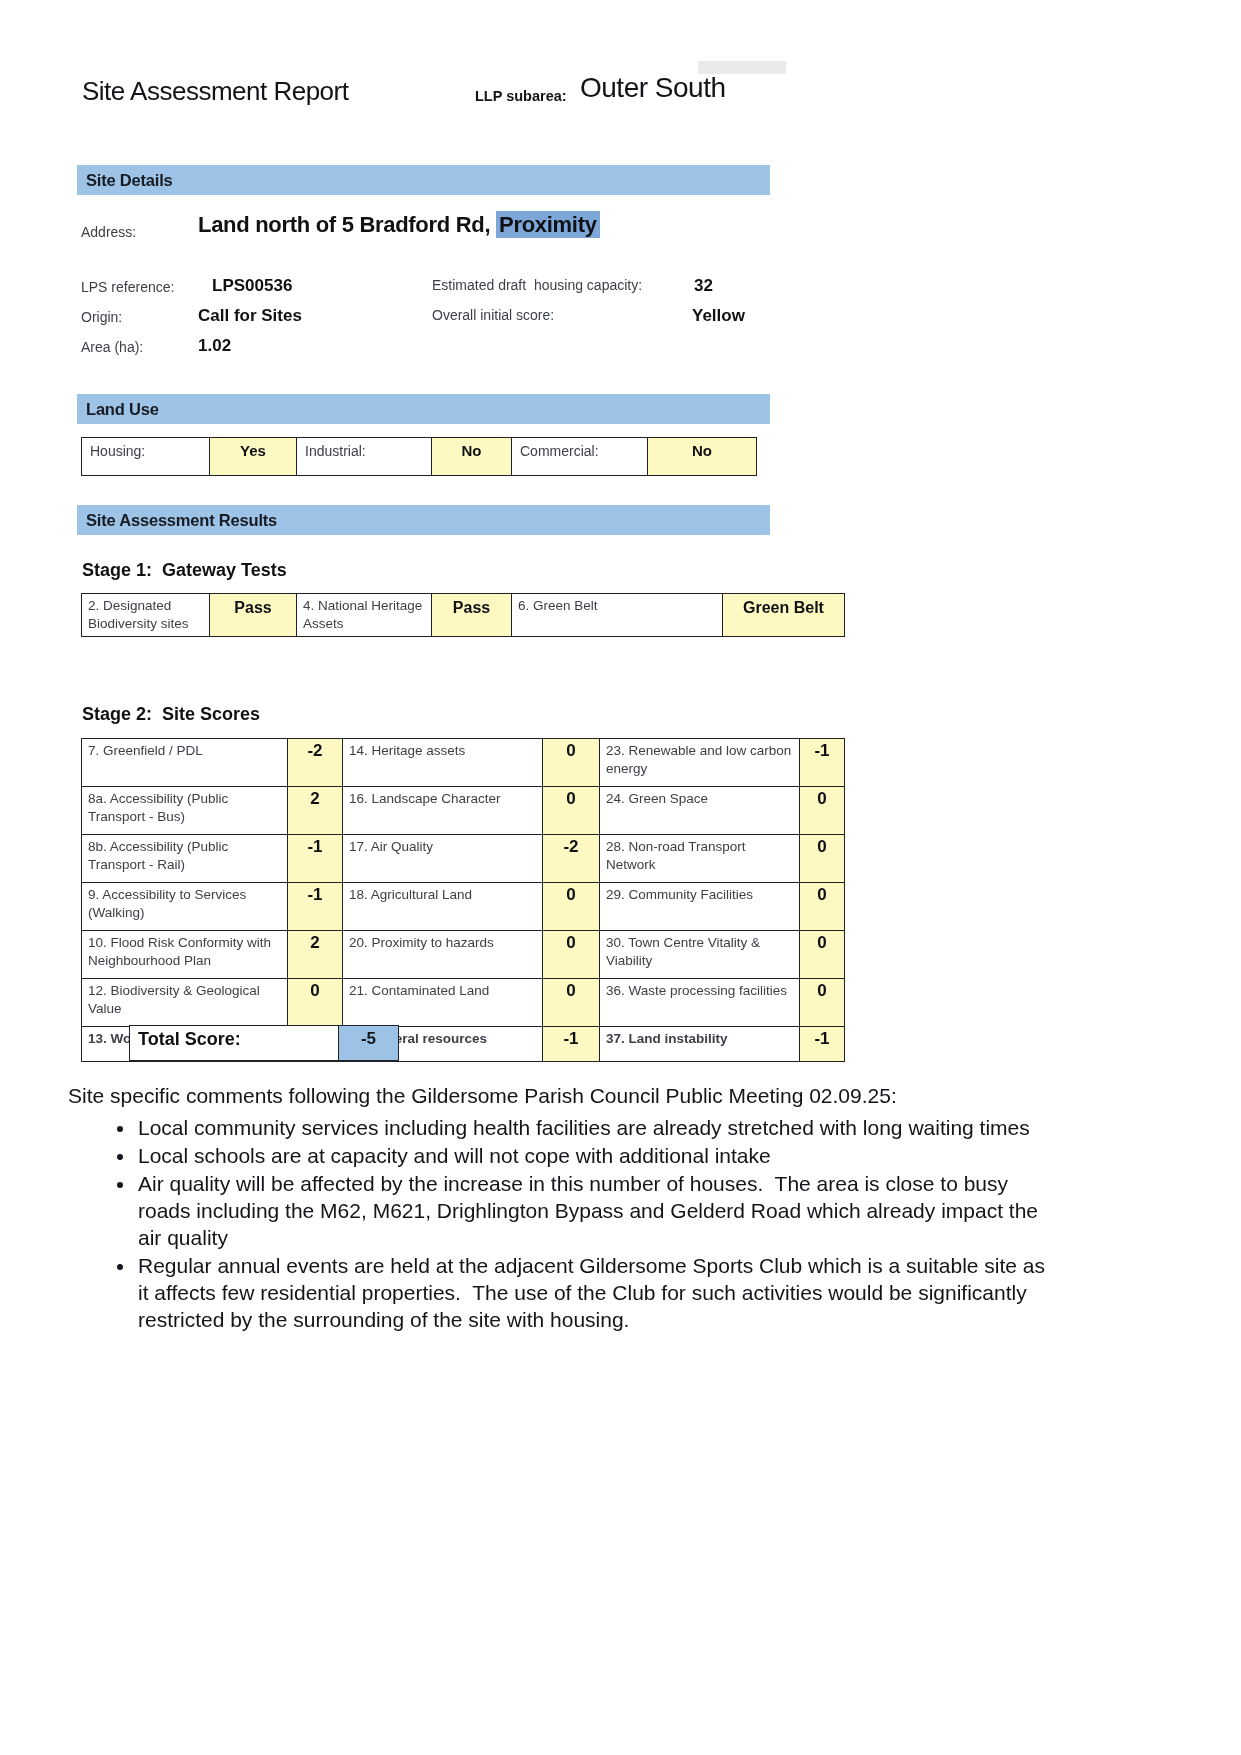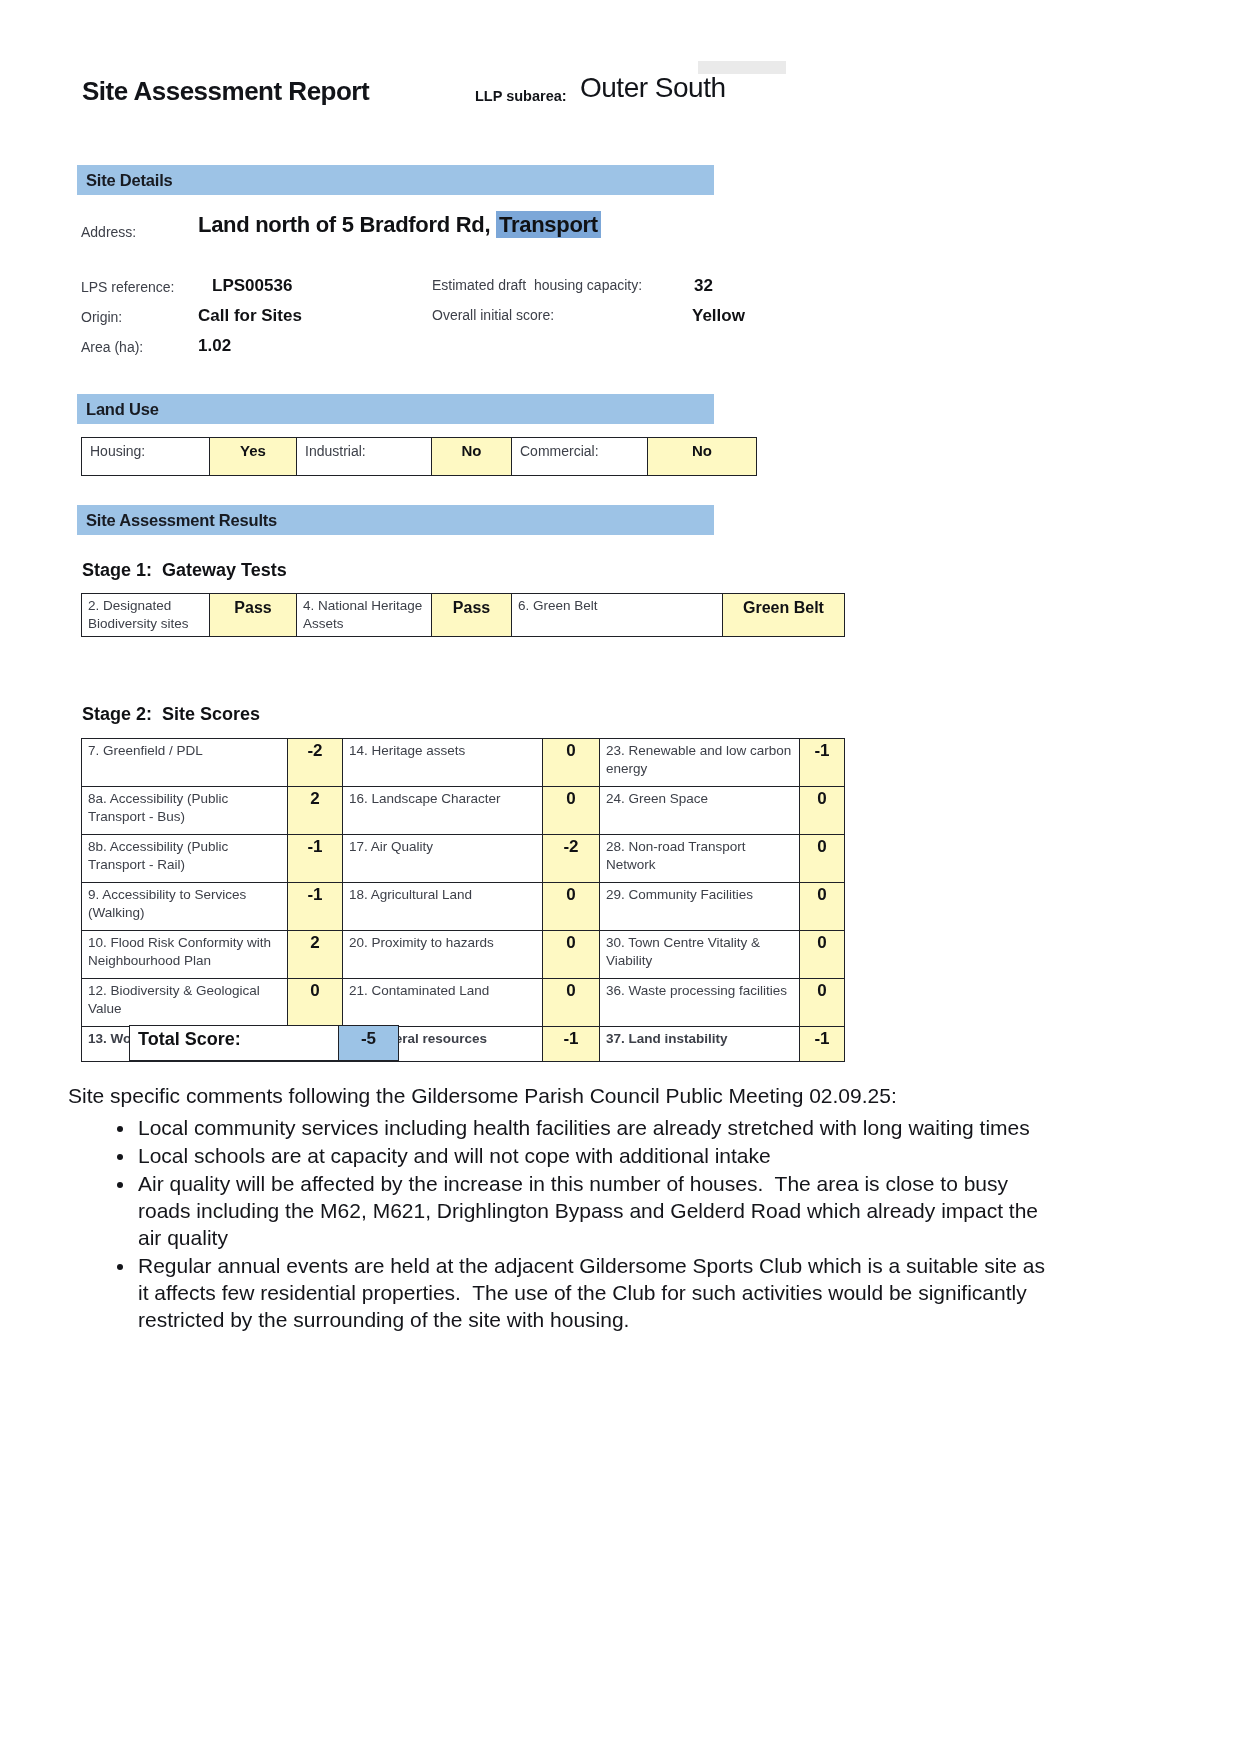--- a/index.html
+++ b/index.html
@@ -3,25 +3,25 @@
 <meta charset="utf-8">
 <style>
   html,body{margin:0;padding:0;background:#ffffff;}
   .page{
     position:relative;width:1241px;height:1755px;background:#ffffff;overflow:hidden;
     font-family:"Liberation Sans","DejaVu Sans",sans-serif;color:#15171c;
   }
   .abs{position:absolute;}
   
   .artifact{position:absolute;left:698px;top:61px;width:88px;height:13px;background:#eaeaea;}
-  .title{position:absolute;left:82px;top:76px;font-size:26px;font-weight:bold;letter-spacing:-0.5px;color:#121419;}
+  .title{position:absolute;left:82px;top:76px;font-size:26px;font-weight:normal;letter-spacing:-0.5px;color:#121419;}
   .subarea-label{position:absolute;left:475px;top:88px;font-size:14.5px;font-weight:bold;color:#121419;}
   .subarea-value{position:absolute;left:580px;top:72px;font-size:28px;font-weight:normal;letter-spacing:-0.5px;color:#121419;text-align:center;}
   
-  .bar{position:absolute;left:77px;width:637px;height:30px;background:#9dc3e6;}
+  .bar{position:absolute;left:77px;width:693px;height:30px;background:#9dc3e6;}
   .bar span{display:block;padding-left:9px;line-height:30px;font-size:16.5px;font-weight:bold;color:#181b22;letter-spacing:-0.2px;}
   .bar-details{top:165px;}
   .bar-landuse{top:394px;}
   .bar-results{top:505px;}
   
   .lbl{font-size:14px;color:#3d4049;}
   .val{font-size:17px;font-weight:bold;color:#101114;}
   .address-label{left:81px;top:224px;}
   .address-value{left:198px;top:212px;font-size:22px;font-weight:bold;letter-spacing:-0.3px;color:#101114;}
   .hl{background:#7ca7d8;padding:1px 3px;}
@@ -70,21 +70,21 @@
   <div class="artifact"></div>
   <div class="title">Site Assessment Report</div>
   <div class="subarea-label">LLP subarea:</div>
   <div class="subarea-value">Outer South</div>
 
   <div class="bar bar-details">
     <span>Site Details</span>
   </div>
 
   <span class="abs lbl address-label">Address:</span>
-  <div class="abs address-value"><span>Land north of 5 Bradford Rd, </span><span class="hl">Transport</span></div>
+  <div class="abs address-value"><span>Land north of 5 Bradford Rd, </span><span class="hl">Proximity</span></div>
 
   <span class="abs lbl f-lps-l">LPS reference:</span>
   <span class="abs val f-lps-v">LPS00536</span>
   <span class="abs lbl f-cap-l">Estimated draft  housing capacity:</span>
   <span class="abs val f-cap-v">32</span>
   <span class="abs lbl f-org-l">Origin:</span>
   <span class="abs val f-org-v">Call for Sites</span>
   <span class="abs lbl f-ovr-l">Overall initial score:</span>
   <span class="abs val f-ovr-v">Yellow</span>
   <span class="abs lbl f-area-l">Area (ha):</span>

